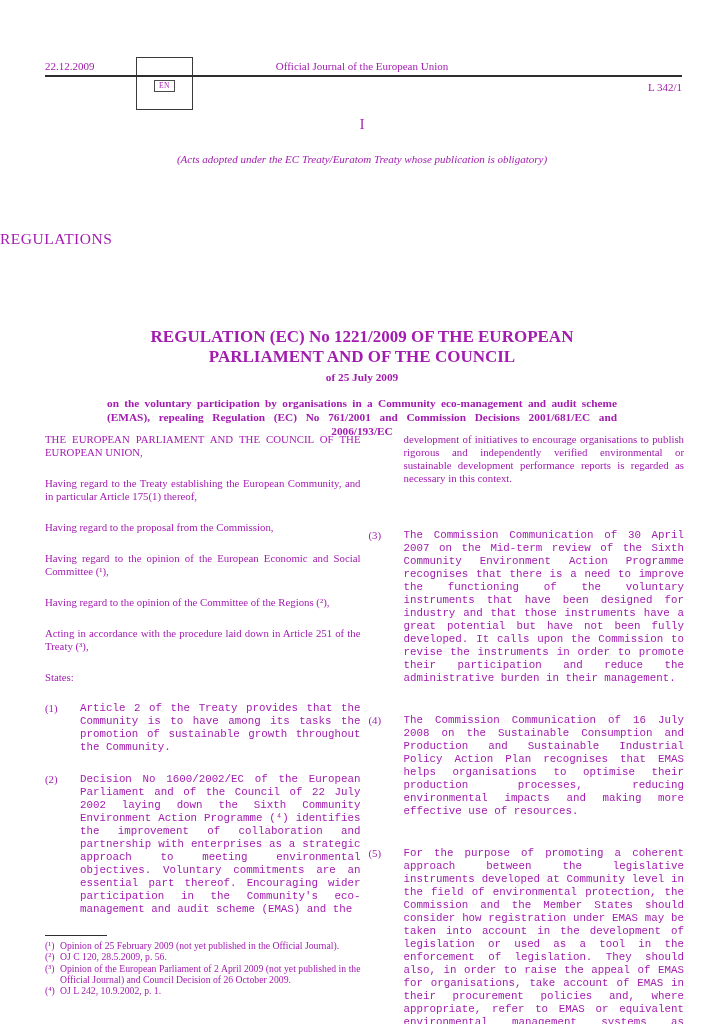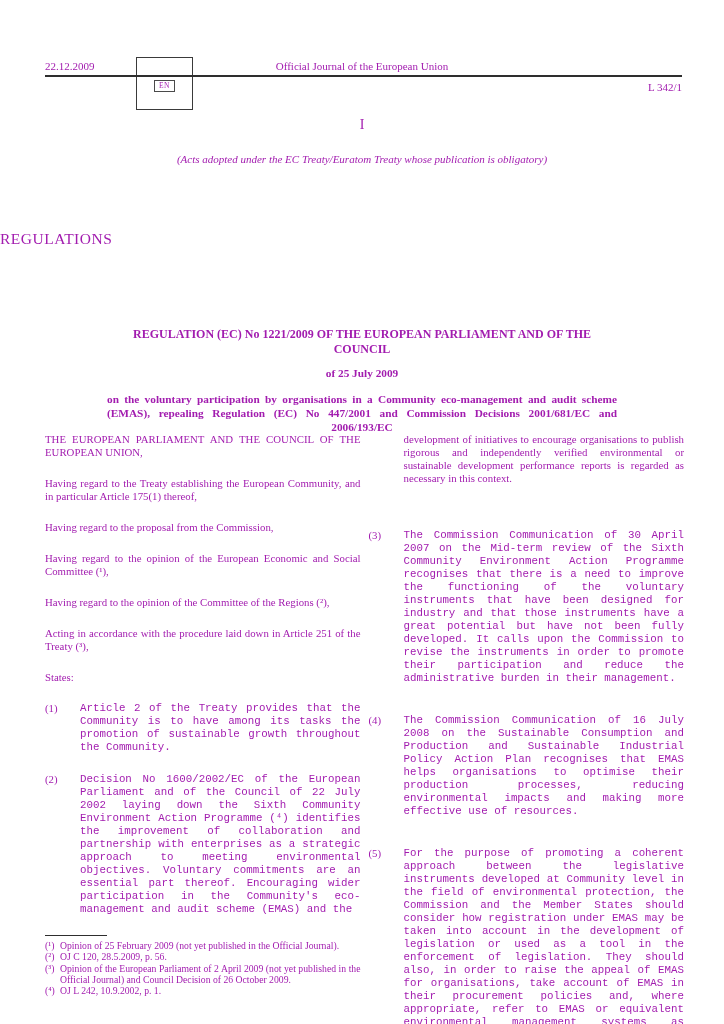--- a/index.html
+++ b/index.html
@@ -65,21 +65,21 @@
     text-align: left;
     font-size: 15.5px;
     letter-spacing: 0.5px;
   }
   
   .title-block {
     position: absolute; top: 327px; left: 107px; width: 510px;
     text-align: center;
     font-weight: bold;
   }
-  .title-line1 { font-size: 12px; margin-bottom: 10px; }
+  .title-line1 { font-size: 17px; margin-bottom: 4px; }
   .title-line2 { font-size: 11.3px; margin-bottom: 13px; }
   .title-line3 {
     font-size: 11.3px;
     text-align: justify;
     text-align-last: center;
     line-height: 14px;
   }
   
   .columns {
     position: absolute; top: 433px; left: 45px; right: 40px;
@@ -120,21 +120,21 @@
   <div class="hdr-pageref">L 342/1</div>
   <div class="hdr-rule"></div>
 
   <div class="sec-numeral">I</div>
   <div class="acts-note">(Acts adopted under the EC Treaty/Euratom Treaty whose publication is obligatory)</div>
   <div class="regulations-heading">REGULATIONS</div>
 
   <div class="title-block">
     <div class="title-line1">REGULATION (EC) No 1221/2009 OF THE EUROPEAN PARLIAMENT AND OF THE COUNCIL</div>
     <div class="title-line2">of 25 July 2009</div>
-    <div class="title-line3">on the voluntary participation by organisations in a Community eco-management and audit scheme (EMAS), repealing Regulation (EC) No 447/2001 and Commission Decisions 2001/681/EC and 2006/193/EC</div>
+    <div class="title-line3">on the voluntary participation by organisations in a Community eco-management and audit scheme (EMAS), repealing Regulation (EC) No 761/2001 and Commission Decisions 2001/681/EC and 2006/193/EC</div>
   </div>
 
   <div class="columns">
 
     <div class="col col-left">
       <p>THE EUROPEAN PARLIAMENT AND THE COUNCIL OF THE EUROPEAN UNION,</p>
       <p>Having regard to the Treaty establishing the European Community, and in particular Article 175(1) thereof,</p>
       <p>Having regard to the proposal from the Commission,</p>
       <p>Having regard to the opinion of the European Economic and Social Committee (¹),</p>
       <p>Having regard to the opinion of the Committee of the Regions (²),</p>

